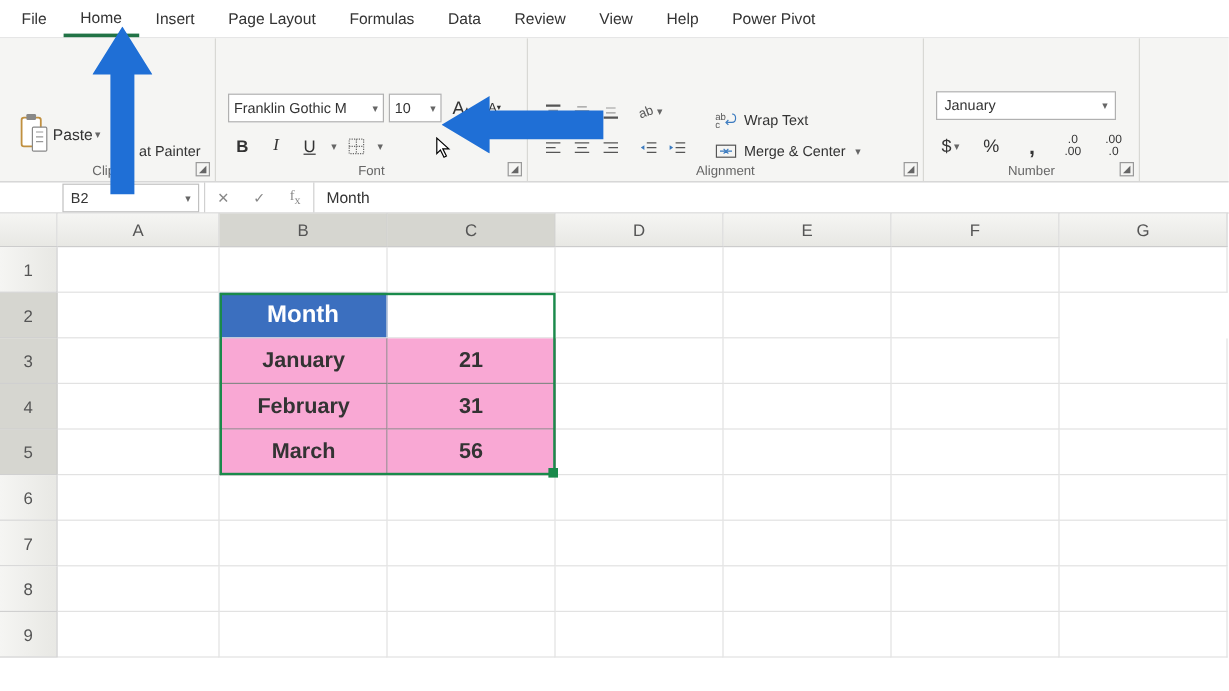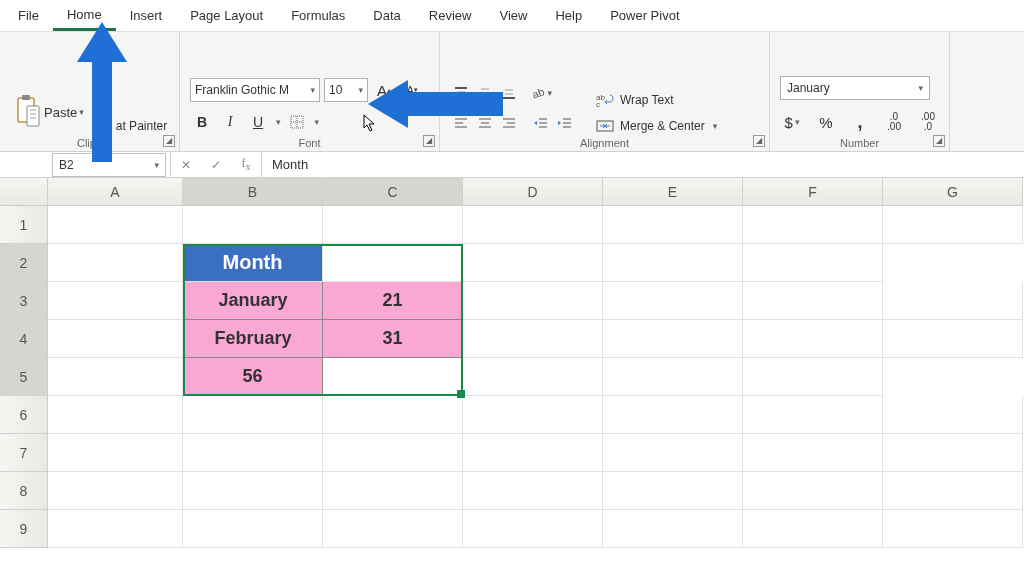--- a/index.html
+++ b/index.html
@@ -376,20 +376,21 @@
         <div class="cell cB data-cell first-col">February</div>
         <div class="cell cC data-cell">31</div>
         <div class="cell cD"></div>
         <div class="cell cE"></div>
         <div class="cell cF"></div>
         <div class="cell cG"></div>
       </div>
     <div class="grid-row">
         <div class="row-head sel">5</div>
         <div class="cell cA"></div>
+        <div class="cell cB data-cell first-col">March</div>
         <div class="cell cC data-cell">56</div>
         <div class="cell cD"></div>
         <div class="cell cE"></div>
         <div class="cell cF"></div>
         <div class="cell cG"></div>
       </div>
     <div class="grid-row">
         <div class="row-head">6</div>
         <div class="cell cA"></div>
         <div class="cell cB"></div>

